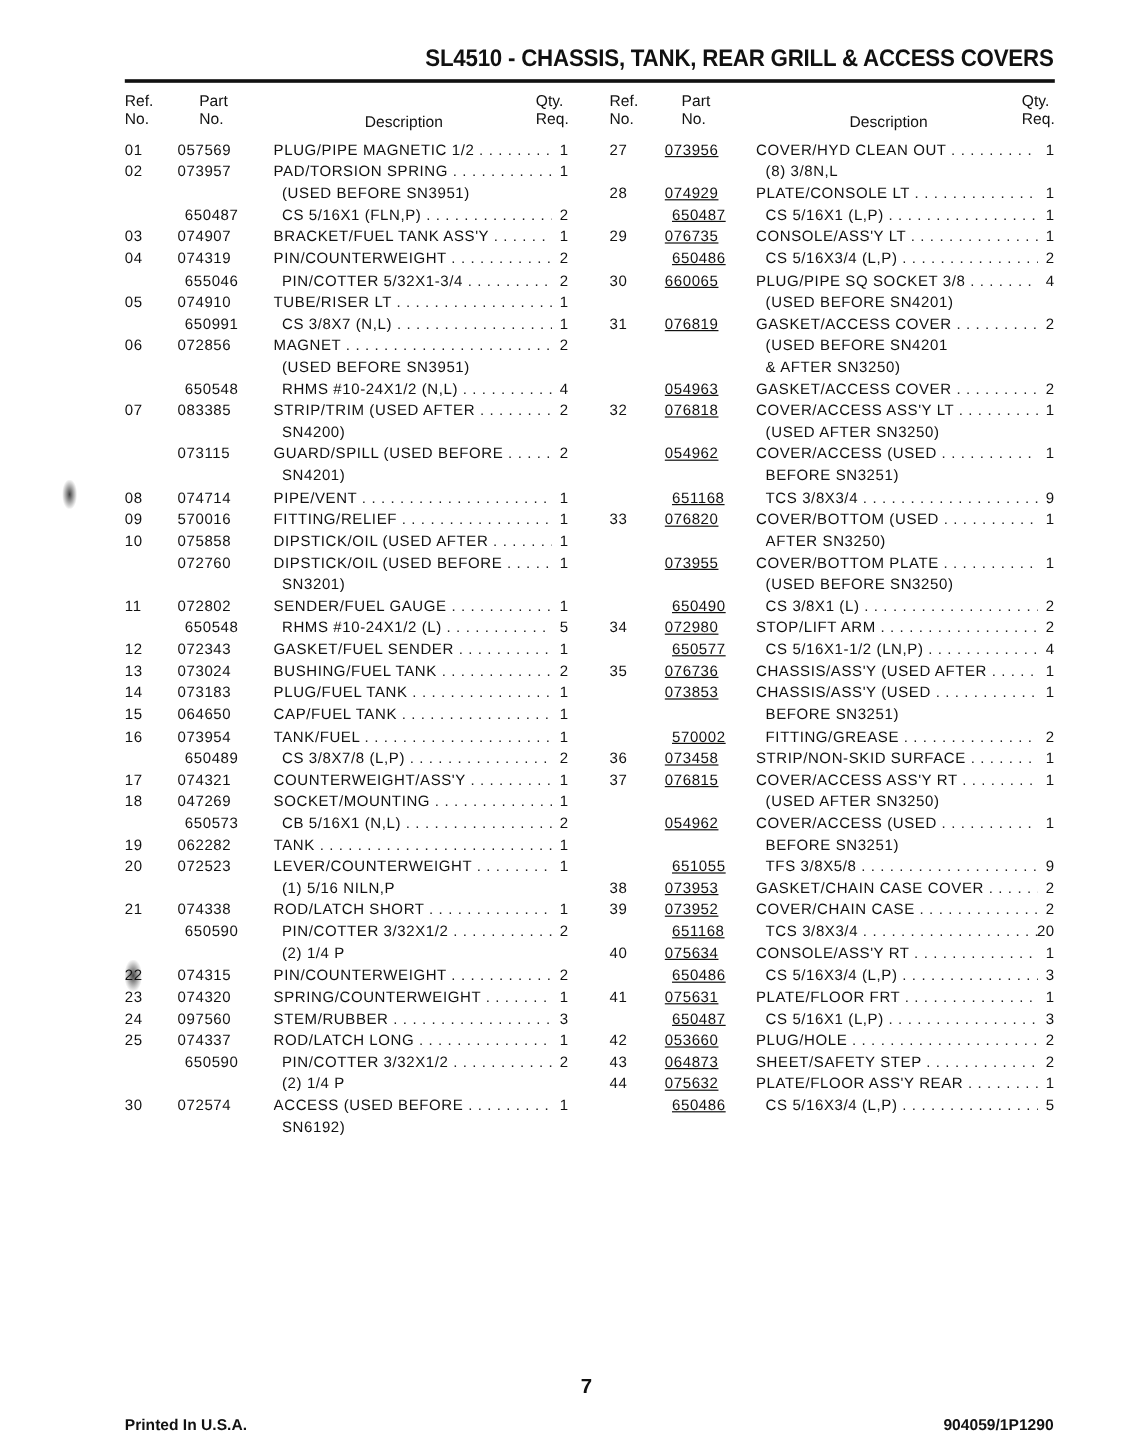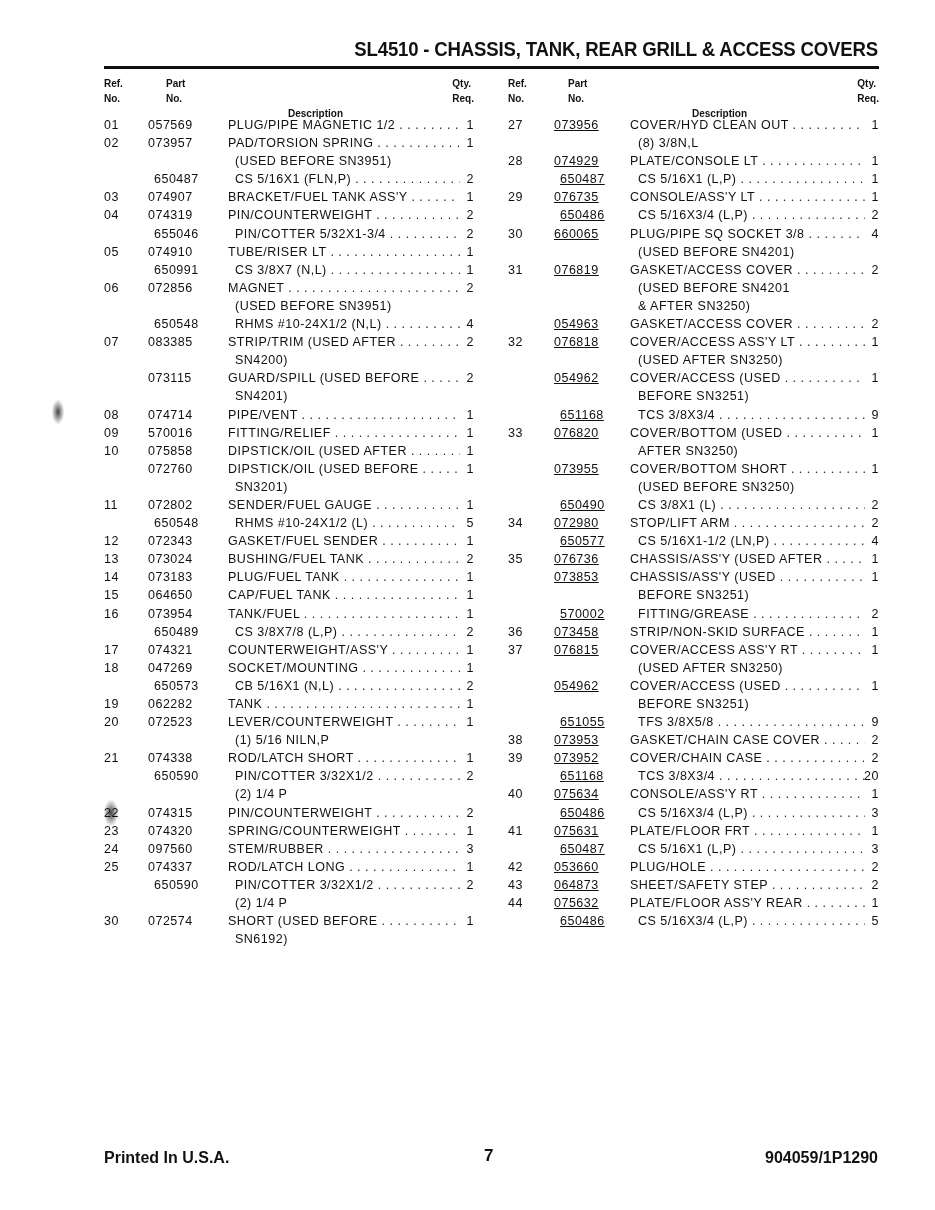--- a/index.html
+++ b/index.html
@@ -8,46 +8,46 @@
     position: absolute; left: 0; right: 57px; top: 38px; text-align: right;
     font-family: "Liberation Sans", sans-serif; font-weight: bold; font-size: 20px;
     letter-spacing: -0.2px; transform: scaleX(0.93); transform-origin: right center;
   }
   .rule { position: absolute; left: 104px; width: 775px; top: 66px; height: 3px; background: #111; }
   .col { position: absolute; top: 76px; }
   .col.left { left: 104px; width: 370px; }
   .col.right { left: 508px; width: 371px; }
   .hdr {
     position: relative; height: 36px; font-family: "Liberation Sans", sans-serif;
-    font-weight: bold; font-size: 10px; line-height: 15px; margin-bottom: 4px;
+    font-weight: normal; font-size: 13px; line-height: 15px; margin-bottom: 4px;
   }
   .hdr .ref { position: absolute; left: 0; top: 0; }
   .hdr .part { position: absolute; left: 62px; top: 0; }
-  .hdr .desc { position: absolute; top: 30px; }
+  .hdr .desc { position: absolute; top: 18px; margin-left: 16px; }
   .hdr .qty { position: absolute; right: 0; top: 0; text-align: left; }
   .left .hdr .desc { left: 184px; }
   .right .hdr .desc { left: 184px; }
   .right .hdr .part { left: 60px; }
   .row {
     position: relative; height: 18.1px; font-family: "Liberation Sans", sans-serif;
     font-size: 12.5px; line-height: 18px; letter-spacing: 0.5px; white-space: nowrap;
   }
   .row .r { position: absolute; left: 0; }
   .row .p { position: absolute; left: 44px; }
   .row .p.sub { left: 50px; }
   .row .d { position: absolute; left: 124px; right: 14px; overflow: hidden; }
   .row .d.sub { left: 131px; }
   .row .d.cont { left: 131px; }
   .row .d .dots { color: #222; }
   .row .q { position: absolute; right: 0; text-align: right; }
   .right .row .p { left: 46px; text-decoration: underline; }
   .right .row .p.sub { left: 52px; }
   .right .row .d { left: 122px; }
   .right .row .d.sub, .right .row .d.cont { left: 130px; }
-  .footer { position: absolute; top: 1149px; font-family: "Liberation Sans", sans-serif; font-weight: bold; font-size: 16px; }
+  .footer { position: absolute; top: 1180px; font-family: "Liberation Sans", sans-serif; font-weight: bold; font-size: 13px; }
   .footer.l { left: 104px; }
   .footer.c { left: 484px; font-size: 17px; top: 1146px; }
   .footer.r { right: 57px; }
   .smudge { position: absolute; background: radial-gradient(#444, rgba(80,80,80,0.2) 60%, transparent 75%); }
 </style>
 </head>
 <body>
 
 <div class="title">SL4510 - CHASSIS, TANK, REAR GRILL &amp; ACCESS COVERS</div>
 <div class="rule"></div>
@@ -323,21 +323,21 @@
       </div>
       <div class="row">
         <span class="r"></span>
         <span class="p"></span>
         <span class="d cont"><span>(2) 1/4 P</span></span>
         <span class="q"></span>
       </div>
       <div class="row">
         <span class="r">30</span>
         <span class="p">072574</span>
-        <span class="d"><span>SHORT (USED BEFORE</span><span class="dots"> . . . . . . . . . . . . . . . . . . . . . . . . . . . . . . . . . . . . . . . . </span></span>
+        <span class="d"><span>ACCESS (USED BEFORE</span><span class="dots"> . . . . . . . . . . . . . . . . . . . . . . . . . . . . . . . . . . . . . . . . </span></span>
         <span class="q">1</span>
       </div>
       <div class="row">
         <span class="r"></span>
         <span class="p"></span>
         <span class="d cont"><span>SN6192)</span></span>
         <span class="q"></span>
       </div>
     </div>
 </div>
@@ -460,21 +460,21 @@
       </div>
       <div class="row">
         <span class="r"></span>
         <span class="p"></span>
         <span class="d cont"><span>AFTER SN3250)</span></span>
         <span class="q"></span>
       </div>
       <div class="row">
         <span class="r"></span>
         <span class="p">073955</span>
-        <span class="d"><span>COVER/BOTTOM SHORT</span><span class="dots"> . . . . . . . . . . . . . . . . . . . . . . . . . . . . . . . . . . . . . . . . </span></span>
+        <span class="d"><span>COVER/BOTTOM PLATE</span><span class="dots"> . . . . . . . . . . . . . . . . . . . . . . . . . . . . . . . . . . . . . . . . </span></span>
         <span class="q">1</span>
       </div>
       <div class="row">
         <span class="r"></span>
         <span class="p"></span>
         <span class="d cont"><span>(USED BEFORE SN3250)</span></span>
         <span class="q"></span>
       </div>
       <div class="row">
         <span class="r"></span>

